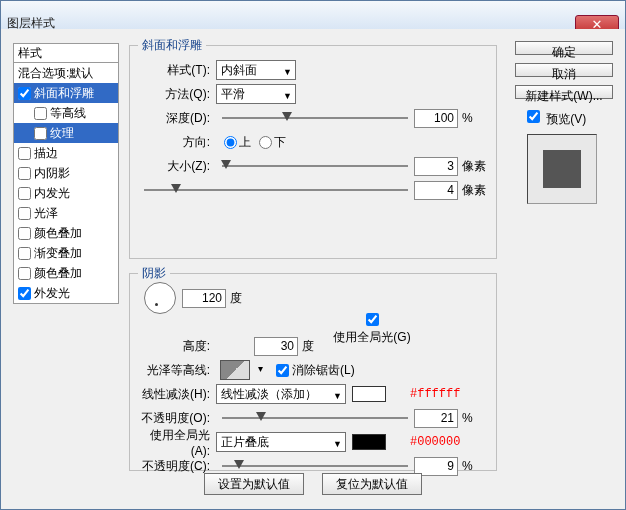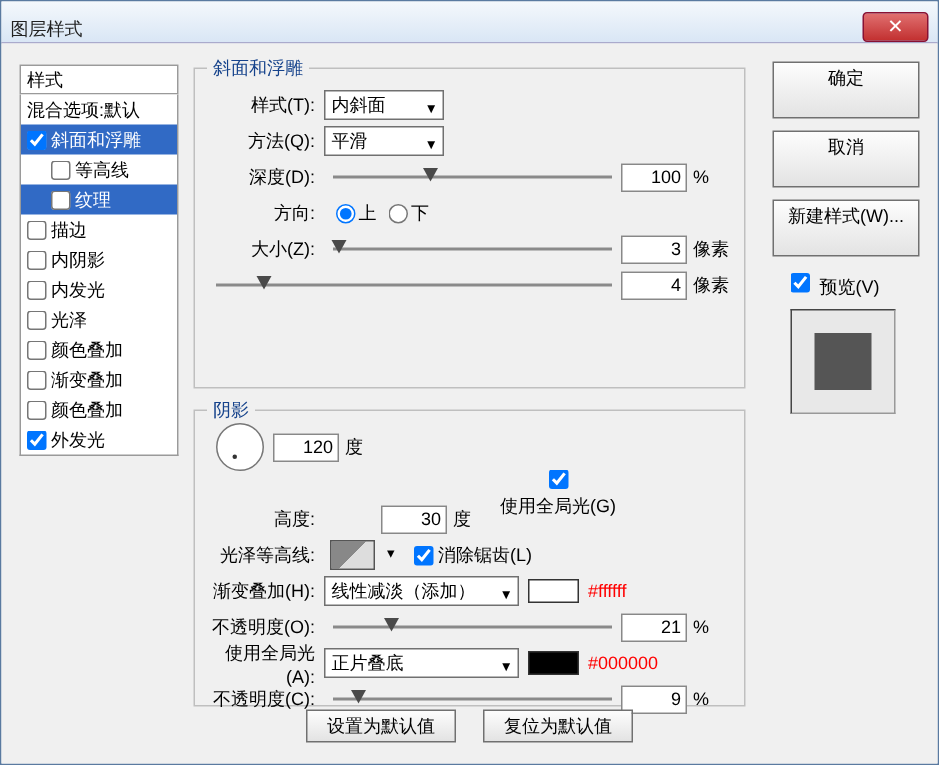--- a/index.html
+++ b/index.html
@@ -1,35 +1,35 @@
 <!DOCTYPE html>
 <html><head>
 <meta charset="utf-8">
 <style>
   * { box-sizing: border-box; font-family: "Microsoft YaHei", SimSun, Arial, sans-serif; font-size: 12px; }
   body { margin: 0; background: #d7e4f2; }
   .window { width: 626px; height: 510px; background: #fff; border: 1px solid #5a7aa0; position: relative; }
-  .titlebar { height: 28px; background: linear-gradient(#f4f8fc, #d9e6f5); border-bottom: 1px solid #aac; display:flex; align-items:flex-end; padding: 0 6px; }
+  .titlebar { height: 28px; background: linear-gradient(#f4f8fc, #d9e6f5); border-bottom: 1px solid #aac; display:flex; align-items:flex-start; padding: 14px 6px; }
   .titlebar .title { color:#222; }
   .titlebar .close { margin-left:auto; width:44px; height:20px; background: linear-gradient(#e07070,#c23030); border:1px solid #813; border-radius:3px; color:#fff; text-align:center; line-height:17px; font-size:13px; }
   .body { position:absolute; top:28px; left:0; right:0; bottom:0; background:#f0f0f0; padding:8px; }
   .sidebar { position:absolute; left:12px; top:14px; width:106px; }
   .sidebar-header { border:1px solid #9a9a9a; height:20px; line-height:19px; padding-left:4px; background:#fff; }
   .sidebar-list { border:1px solid #9a9a9a; border-top:none; background:#fff; }
   .srow { height:20px; line-height:20px; padding-left:4px; white-space:nowrap; }
   .srow.selected { background:#316ac5; color:#fff; }
   .srow input { vertical-align:middle; margin:0 3px 0 0; }
   .srow.sub { padding-left:20px; }
   fieldset { border:1px solid #bfbfbf; margin:0; }
   legend { color:#15428b; padding:0 4px; }
   .mainarea { position:absolute; left:128px; top:8px; width:368px; }
   .fs-bevel { height:222px; padding:4px 8px 8px 8px; }
   .fs-shadow { margin-top:6px; height:206px; padding:4px 8px 8px 8px; }
   .rightarea { position:absolute; right:12px; top:12px; width:98px; }
-  .btn { display:block; width:98px; height:38px; background:linear-gradient(#fdfdfd,#e3e3e3); border:1px solid #707070; margin-bottom:8px; text-align:center; line-height:20px; }
+  .btn { display:block; width:98px; height:14px; background:linear-gradient(#fdfdfd,#e3e3e3); border:1px solid #707070; margin-bottom:8px; text-align:center; line-height:20px; }
   .preview-check { margin: 2px 0 6px 8px; }
   .preview-box { width:70px; height:70px; border:1px inset #999; background:#e8e8e8; margin-left:12px; display:flex; align-items:center; justify-content:center; }
   .preview-swatch { width:38px; height:38px; background:#555; }
   .frow { display:flex; align-items:center; height:24px; }
   .flabel { width:78px; text-align:right; padding-right:6px; }
   .sel { width:80px; height:20px; border:1px solid #707070; background:#fff; padding-left:4px; line-height:18px; position:relative; }
   .sel::after { content:"▼"; position:absolute; right:3px; top:2px; font-size:9px; }
   .sel.wide { width:130px; }
   .slider { flex:1; height:18px; position:relative; margin:0 6px; }
   .slider .track { position:absolute; left:0; right:0; top:8px; height:2px; background:#8a8a8a; }
@@ -37,21 +37,21 @@
   .numbox { width:44px; height:19px; border:1px solid #888; background:#fff; text-align:right; padding:0 3px; line-height:17px; margin-right:4px; }
   .unit { width:26px; }
   .radio { margin:0 2px 0 8px; }
   .angle { width:32px; height:32px; border:1px solid #777; border-radius:50%; margin:0 6px; position:relative; background:#fff; }
   .angle::after { content:""; position:absolute; width:3px; height:3px; background:#333; border-radius:50%; left:10px; top:20px; }
   .gloss-sw { width:30px; height:20px; border:1px solid #555; background:linear-gradient(135deg,#888 0 50%,#ddd 50% 100%); margin:0 4px; position:relative; }
   .gloss-sw::after { content:"▾"; position:absolute; right:-14px; top:2px; font-size:10px; }
   .swatch { width:34px; height:16px; border:1px solid #333; }
   .swatch.white { background:#fff; }
   .swatch.black { background:#000; }
-  .hex { color:#f00; margin-left:6px; font-family:Liberation Sans, sans-serif; }
+  .hex { color:#f00; margin-left:24px; font-family:Liberation Mono, monospace; }
   .footer-btns { position:absolute; left:128px; bottom:14px; width:368px; display:flex; justify-content:center; gap:18px; }
   .btn2 { height:22px; width:100px; background:linear-gradient(#fdfdfd,#e3e3e3); border:1px solid #707070; text-align:center; line-height:20px; }
 </style>
 </head>
 <body>
 
 <div class="window">
   <div class="titlebar">
     <span class="title">图层样式</span>
     <div class="close">✕</div>
@@ -142,21 +142,21 @@
           <div class="unit">度</div>
         </div>
         <div class="frow">
           <div class="flabel">光泽等高线:</div>
           <div class="gloss-sw"></div>
           <div style="width:18px"></div>
           <input type="checkbox" checked="" style="">
           <span>消除锯齿(L)</span>
         </div>
         <div class="frow">
-          <div class="flabel">渐变叠加(H):</div>
+          <div class="flabel">线性减淡(H):</div>
           <div class="sel wide"><span>线性减淡（添加）</span></div>
           <div style="width:6px"></div>
           <div class="swatch white"></div>
           <span class="hex">#ffffff</span>
         </div>
         <div class="frow">
           <div class="flabel">不透明度(O):</div>
           <div class="slider">
               <div class="track"></div>
               <div class="thumb" style="left:21%"></div>

